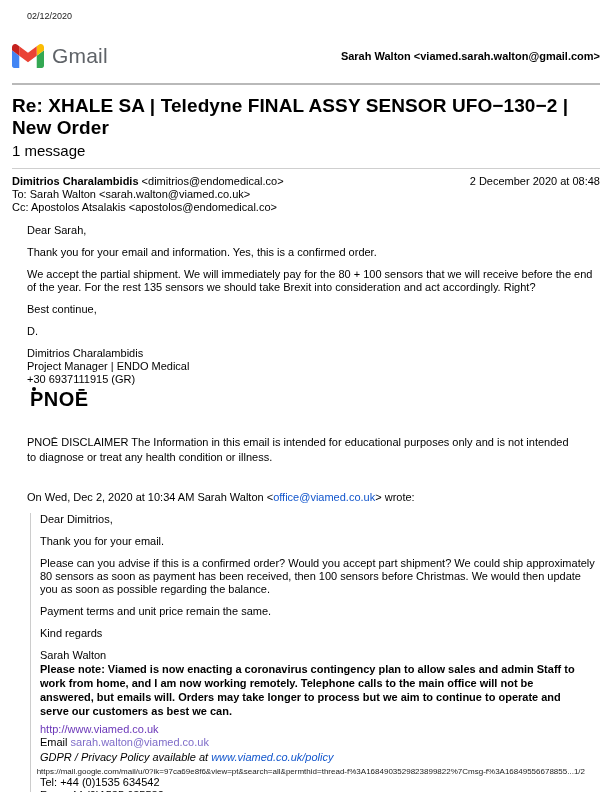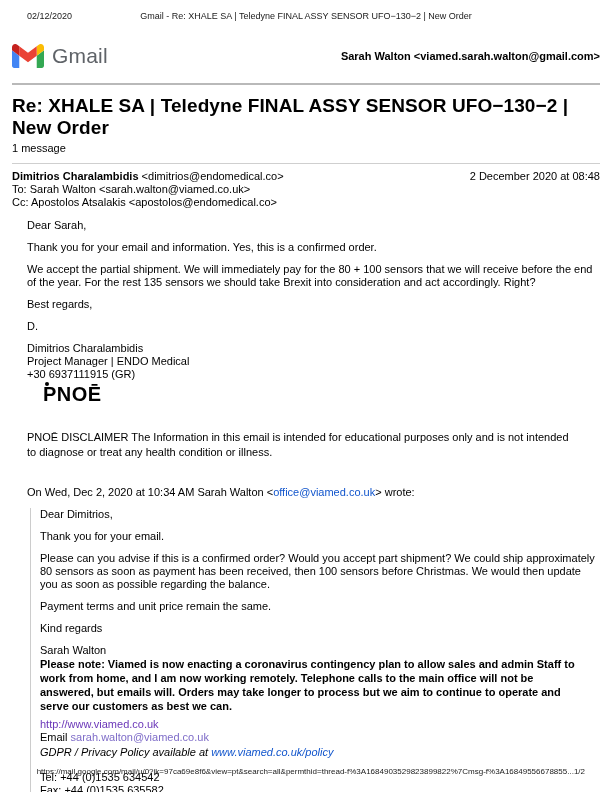--- a/index.html
+++ b/index.html
@@ -17,32 +17,32 @@
   .main{padding-top:42px;}
   .gmail-row{display:flex;align-items:center;justify-content:space-between;margin:0 3px;height:28px;gap:8px;}
   .gmail-logo{display:flex;align-items:center;}
   .gmail-logo svg{width:32px;height:24px;display:block;}
   .gmail-word{font-size:21px;color:#5f6368;margin-left:8px;letter-spacing:.2px;}
   .account{font-size:11px;font-weight:bold;}
 
   .top-divider{margin:13px 3px 0;border-top:2px solid #b9b9b9;}
 
   .subject{margin:10px 3px 0;font-size:19px;font-weight:bold;letter-spacing:.1px;}
-  .msg-count{margin:3px 3px 0;font-size:11px;}
+  .msg-count{margin:3px 3px 0;font-size:15px;}
 
   .msg-divider{margin:9px 3px 0;border-top:1px solid #cfcfcf;}
   .msg-header{margin:6px 3px 4px;display:flex;justify-content:space-between;font-size:11px;line-height:13px;}
   .bold{font-weight:bold;}
   .msg-date{white-space:nowrap;text-align:center;}
 
   
   .email-body{margin:10px 3px 0 18px;font-size:11px;line-height:13px;}
   .email-body p{margin:0 0 9px;}
   .sig div{line-height:13px;}
-  .pnoe-logo{position:relative;display:inline-block;margin:3px 16px 0;font-size:20px;font-weight:900;letter-spacing:.5px;line-height:20px;}
+  .pnoe-logo{position:relative;display:inline-block;margin:3px 3px 0;font-size:20px;font-weight:900;letter-spacing:.5px;line-height:20px;}
   .pnoe-dot{position:absolute;left:2px;top:-2px;width:4px;height:4px;border-radius:50%;background:#000;}
   .disclaimer{margin-top:26px !important;line-height:14.5px;max-width:552px;}
   .attribution{margin-top:27px !important;}
 
   blockquote{margin:0 0 0 3px;border-left:1px solid #ccc;padding:0 0 0 9px;}
   blockquote p{margin:0 0 9px;}
   .tight div{line-height:13px;}
   .covid{font-weight:bold;line-height:14px;max-width:545px;}
   .links-block{margin-top:5px;}
   .links-block div{line-height:13px;}
@@ -54,21 +54,20 @@
   .lp{color:#6a36b8;}
   .lpl{color:#7e6cc8;}
 </style>
 </head>
 <body>
 
 <div class="sheet">
 
   <div class="print-header">
     <span class="print-date">02/12/2020</span>
-    <span class="print-title">Gmail - Re: XHALE SA | Teledyne FINAL ASSY SENSOR UFO−130−2 | New Order</span>
   </div>
 
   <div class="main">
 
     <div class="gmail-row">
       <div class="gmail-logo">
         <svg viewBox="52 42 88 66" xmlns="http://www.w3.org/2000/svg">
           <path fill="#4285f4" d="M58 108h14V74L52 59v43c0 3.32 2.69 6 6 6"></path>
           <path fill="#34a853" d="M120 108h14c3.32 0 6-2.69 6-6V59l-20 15"></path>
           <path fill="#fbbc04" d="M120 48v26l20-15v-8c0-7.42-8.47-11.65-14.4-7.2"></path>
@@ -93,21 +92,21 @@
         <div>To: Sarah Walton &lt;sarah.walton@viamed.co.uk&gt;</div>
         <div>Cc: Apostolos Atsalakis &lt;apostolos@endomedical.co&gt;</div>
       </div>
       <div class="msg-date">2 December 2020 at 08:48</div>
     </div>
 
     <div class="email-body">
       <p>Dear Sarah,</p>
       <p>Thank you for your email and information. Yes, this is a confirmed order.</p>
       <p>We accept the partial shipment. We will immediately pay for the 80 + 100 sensors that we will receive before the end of the year. For the rest 135 sensors we should take Brexit into consideration and act accordingly. Right?</p>
-      <p>Best regards,</p>
+      <p>Best continue,</p>
       <p>D.</p>
       <div class="sig">
         <div>Dimitrios Charalambidis</div>
         <div>Project Manager | ENDO Medical</div>
         <div>+30 6937111915 (GR)</div>
       </div>
       <div class="pnoe-logo">
         <span class="pnoe-dot"></span>
         <span>PNOĒ</span>
       </div>

